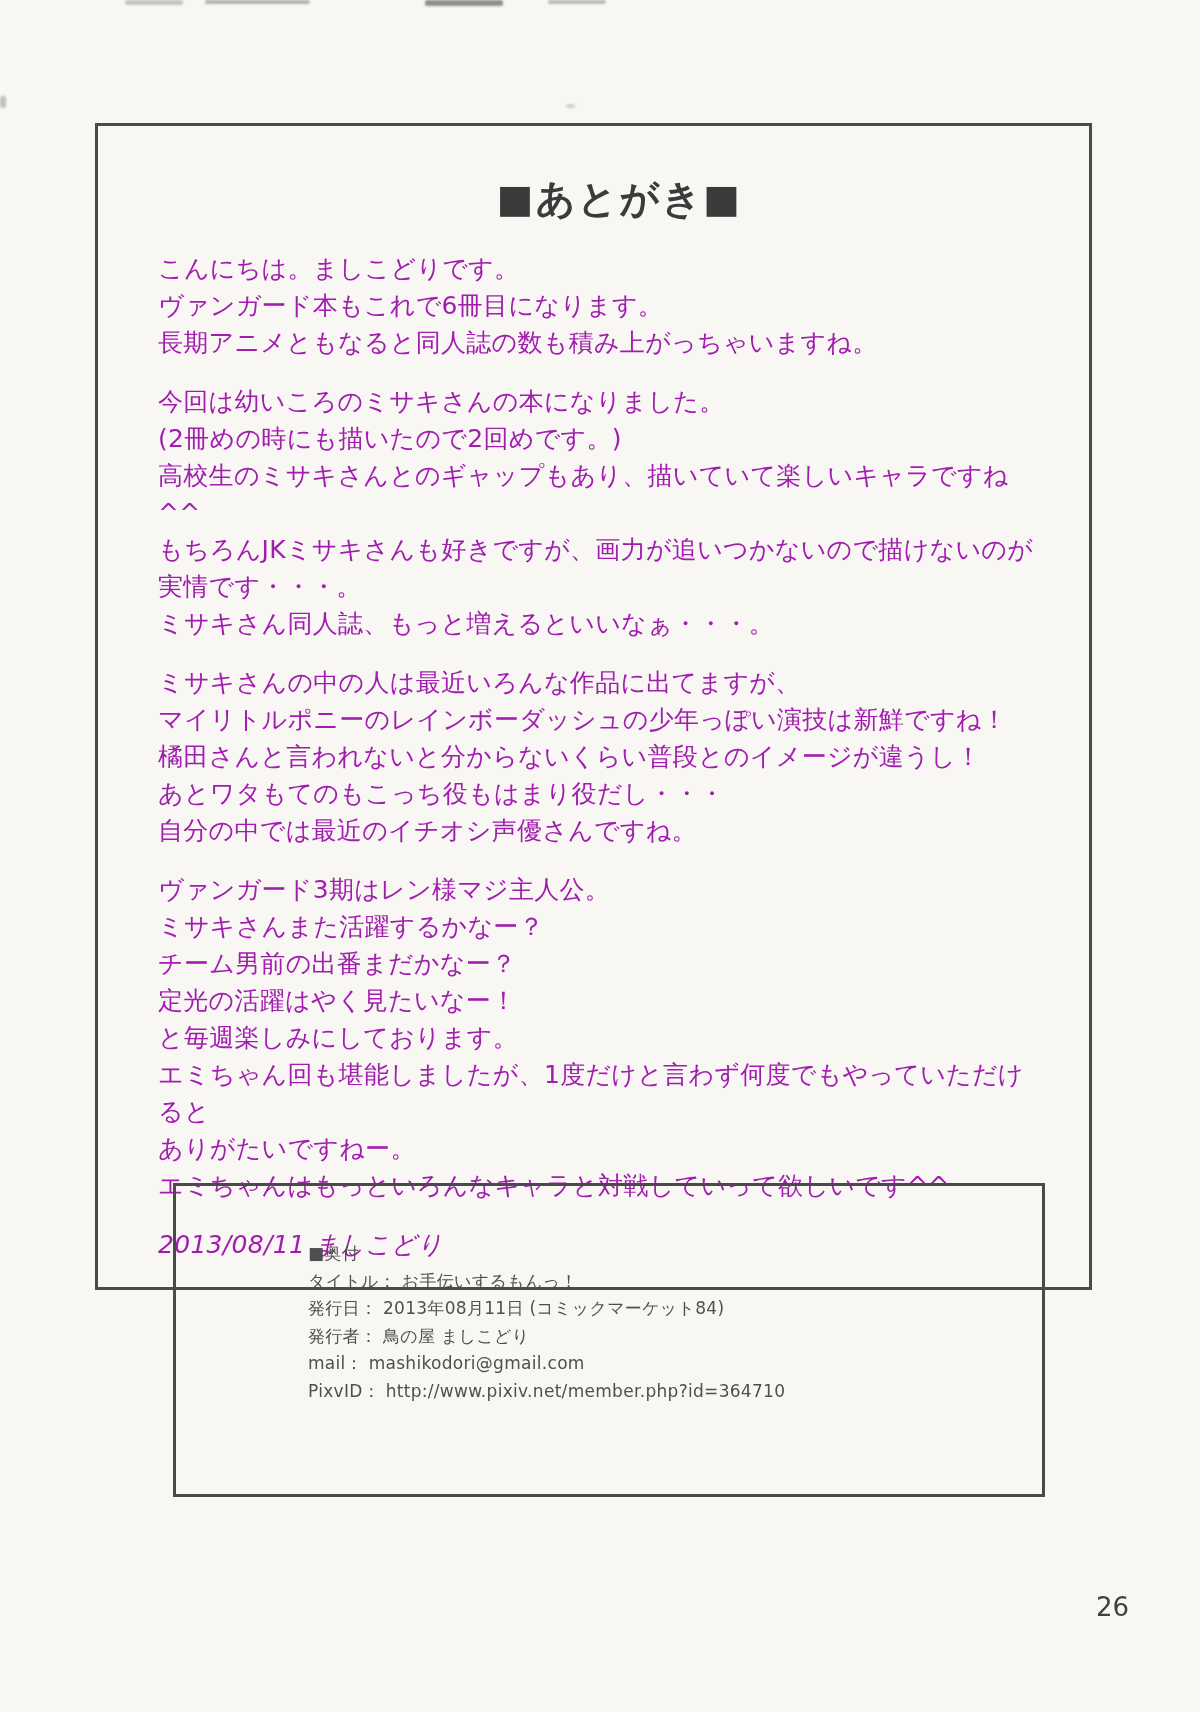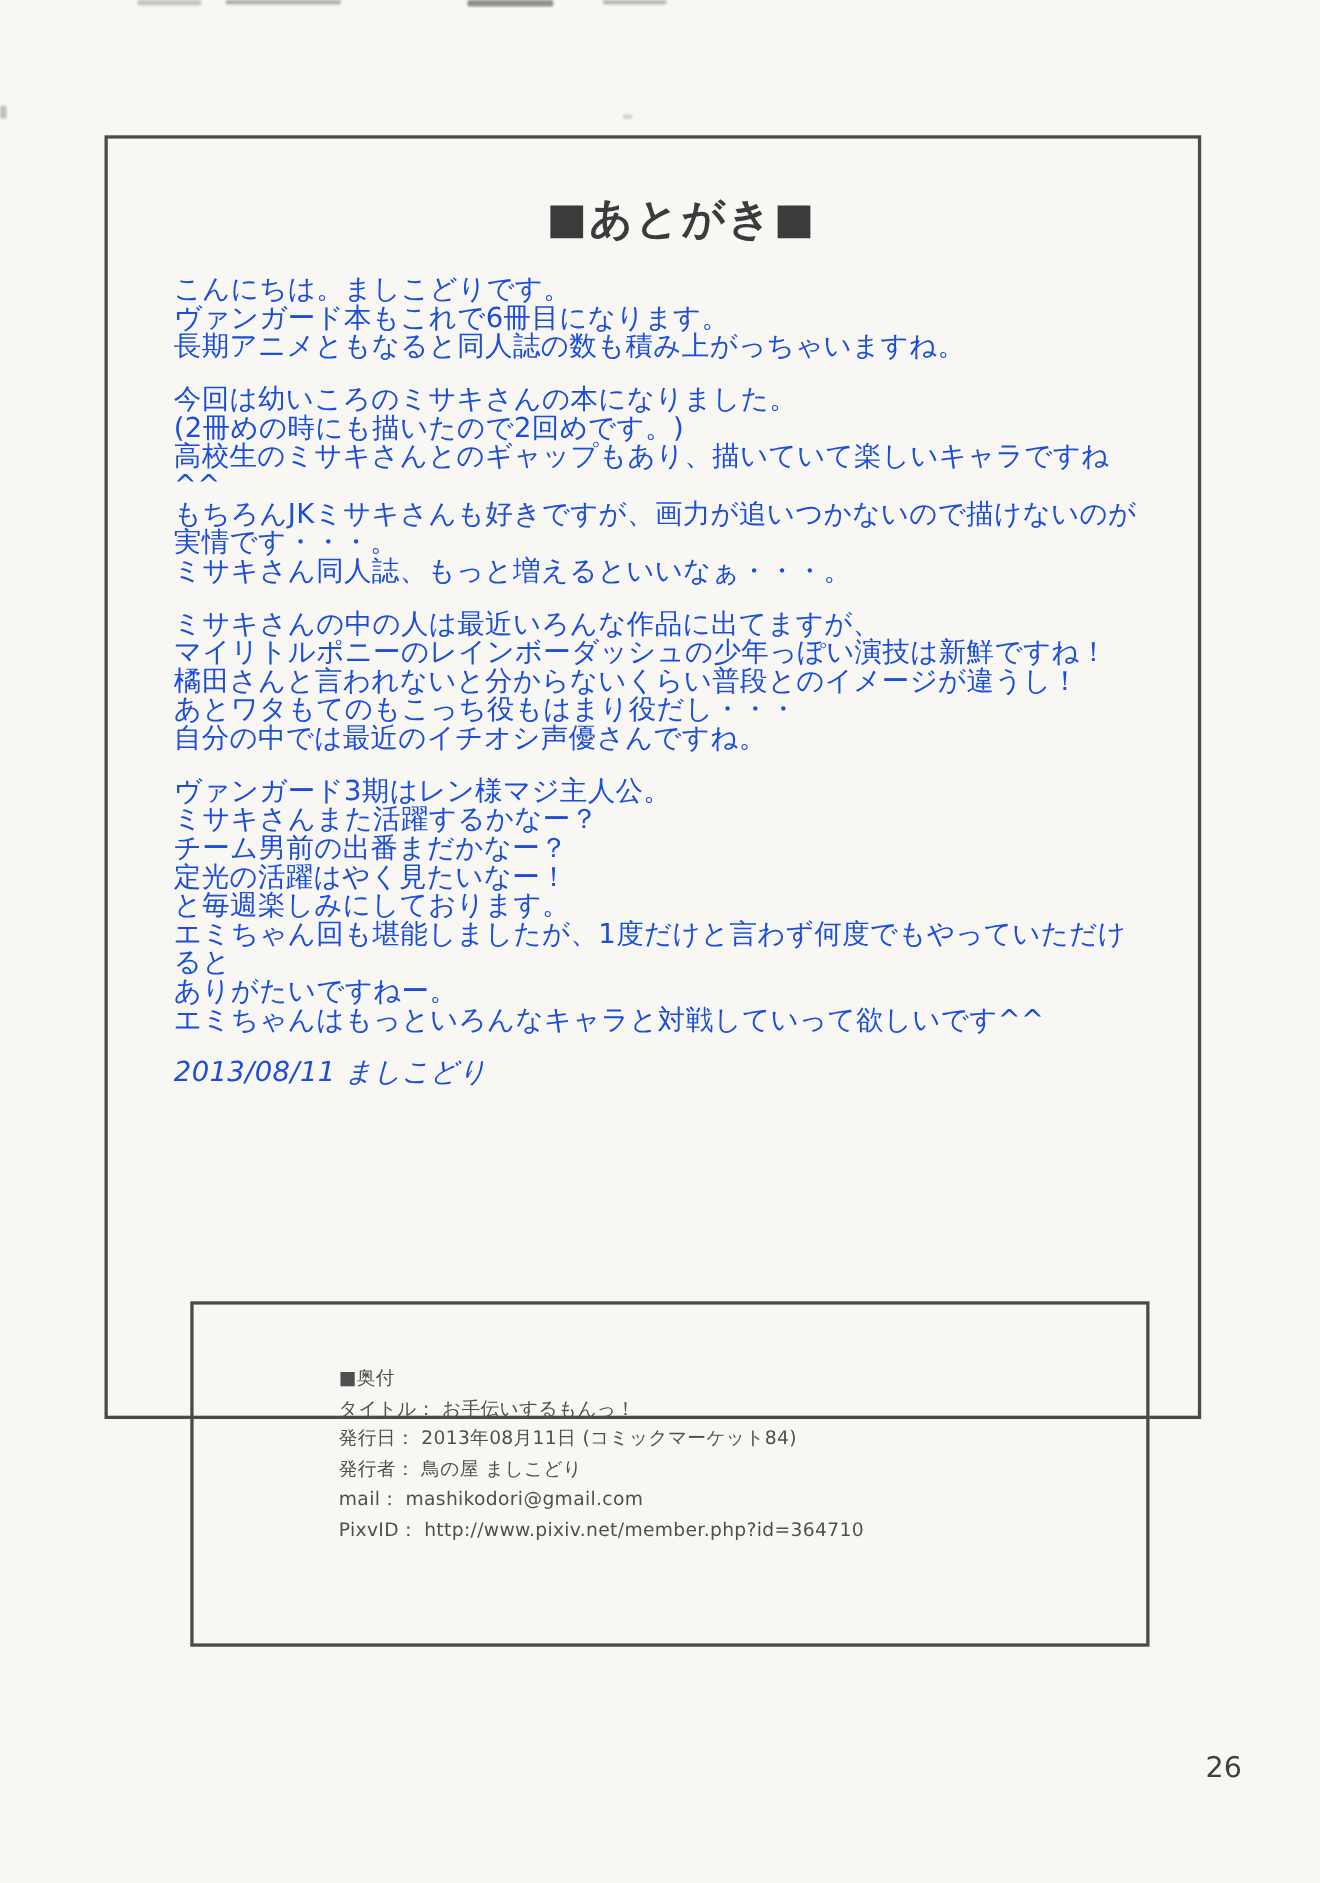--- a/index.html
+++ b/index.html
@@ -28,22 +28,22 @@
   }
   .title{
     position:absolute;left:0;top:46px;width:100%;
     text-align:center;
     transform:translateX(26px);
     font-size:39px;font-weight:bold;
     color:#3b3b3b;letter-spacing:2px;
   }
   .body-text{
     position:absolute;left:60px;top:124px;width:880px;
-    font-size:25px;line-height:26px;
-    color:#1d4ed8;letter-spacing:0.3px;
+    font-size:25px;line-height:37px;
+    color:#a21caf;letter-spacing:0.3px;
   }
   .para{white-space:pre-line;margin:0 0 22px 0;}
   .date-sig{margin-top:12px;font-style:italic;}
   .colophon{
     position:absolute;left:75px;top:1057px;
     width:872px;height:314px;
     box-sizing:border-box;
     border:3px solid #4a4a4a;
   }
   .col-inner{

